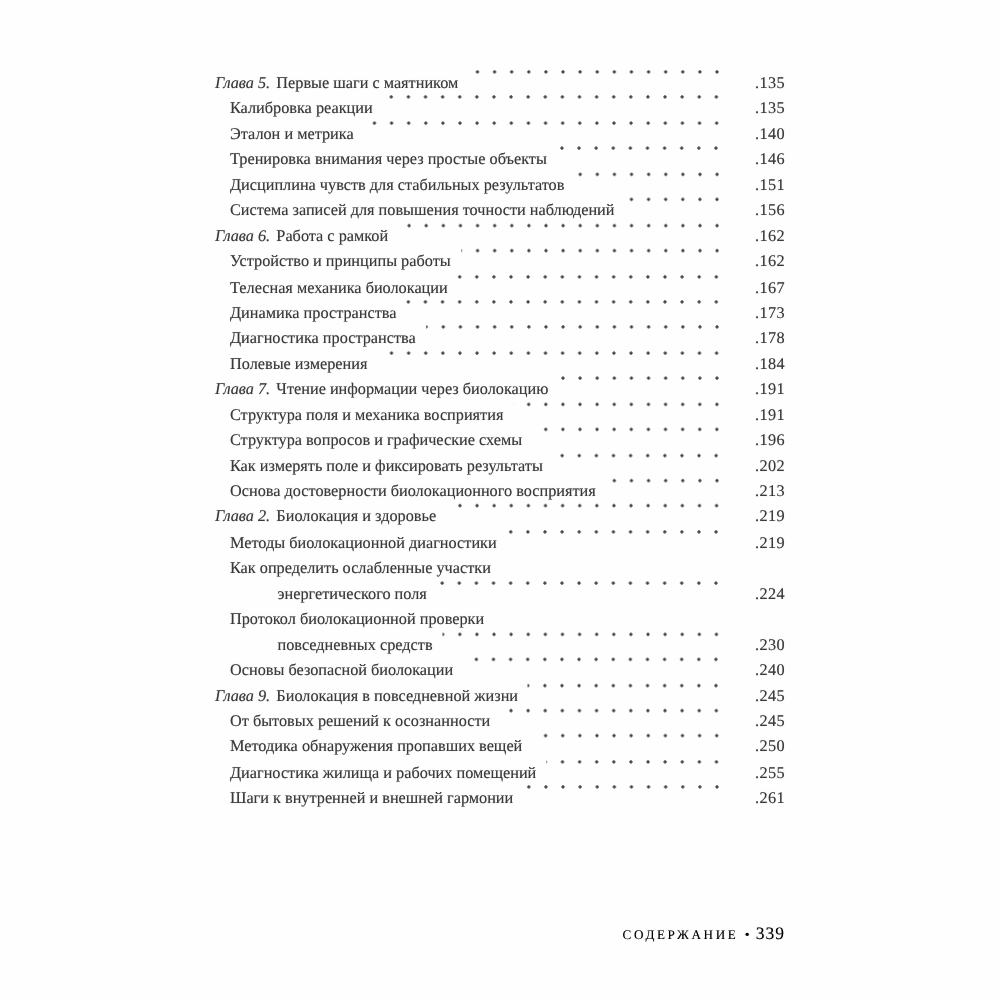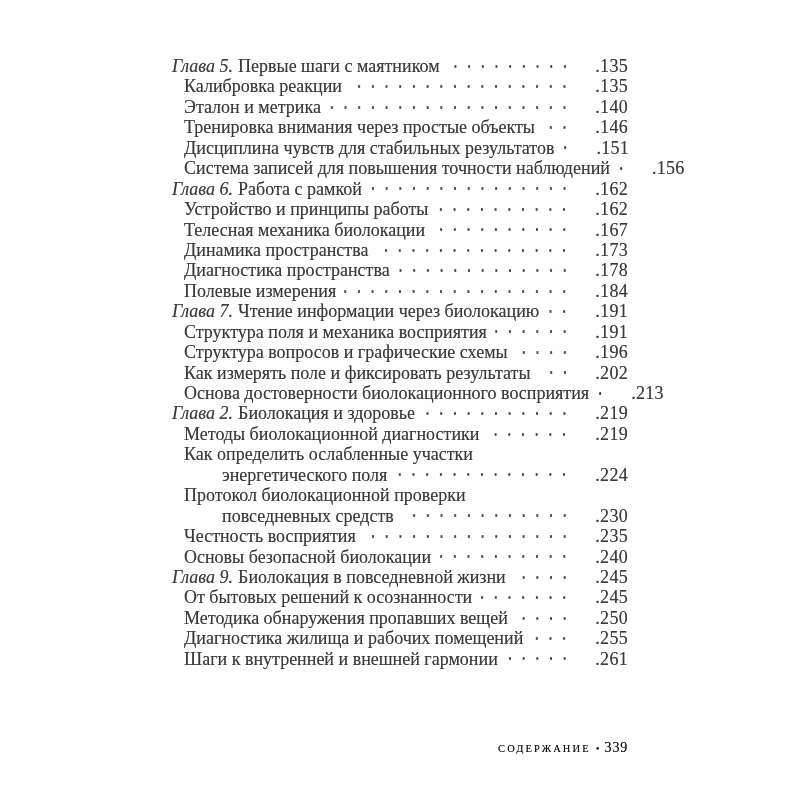--- a/index.html
+++ b/index.html
@@ -18,24 +18,24 @@
     overflow: hidden;
   }
   .toc {
     position: absolute;
     left: 172px;
     top: 56px;
     width: 456px;
   }
   .row {
     display: flex;
-    align-items: center;
+    align-items: flex-start;
     height: 20.45px;
     line-height: 20.45px;
-    font-size: 18px;
+    font-size: 13px;
     white-space: nowrap;
     text-shadow: 0 0 0.6px rgba(70,70,70,0.55);
   }
   .row.item, .row.wrap-head { padding-left: 12px; }
   .row.wrap-cont { padding-left: 50px; }
   .chapter-label {
     font-style: italic;
     margin-right: 5px;
   }
   .leader {
@@ -186,25 +186,20 @@
       </div>
       <div class="row wrap-head">
         <span class="title">Протокол биолокационной проверки</span>
       </div>
       <div class="row wrap-cont">
         <span class="title">повседневных средств</span>
         <span class="leader"></span>
         <span class="page">.230</span>
       </div>
       <div class="row item">
-        <span class="title">Честность восприятия</span>
-        <span class="leader"></span>
-        <span class="page">.235</span>
-      </div>
-      <div class="row item">
         <span class="title">Основы безопасной биолокации</span>
         <span class="leader"></span>
         <span class="page">.240</span>
       </div>
       <div class="row chapter">
         <span class="chapter-label">Глава 9.</span>
         <span class="title">Биолокация в повседневной жизни</span>
         <span class="leader"></span>
         <span class="page">.245</span>
       </div>

